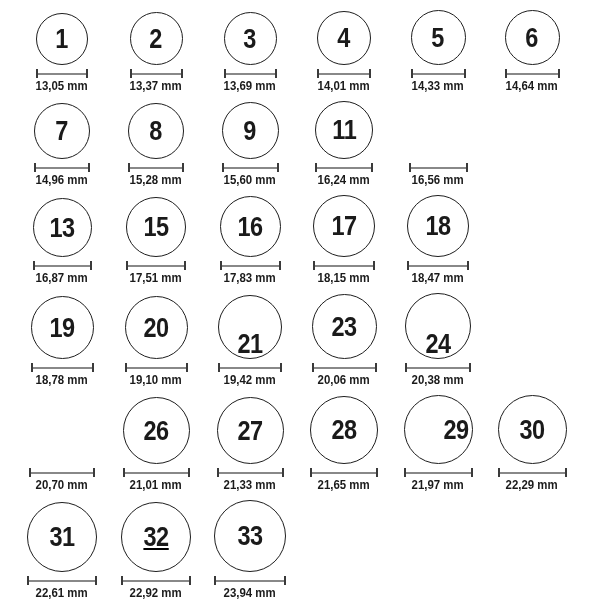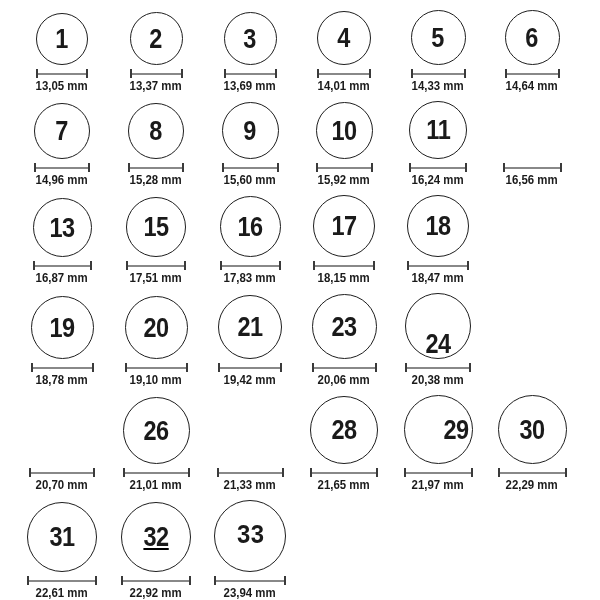--- a/index.html
+++ b/index.html
@@ -145,27 +145,20 @@
   </div>
 
   <div class="cell">
     <div class="circle" style="width: 57px; height: 57px;">
       <span class="num">9</span>
     </div>
     <div class="measure" style="width: 57px;"></div>
     <div class="label">15,60 mm</div>
   </div>
 
-  <div class="cell">
-    <div class="circle" style="width: 57px; height: 57px;">
-      <span class="num">10</span>
-    </div>
-    <div class="measure" style="width: 57px;"></div>
-    <div class="label">15,92 mm</div>
-  </div>
 
   <div class="cell">
     <div class="circle" style="width: 58px; height: 58px;">
       <span class="num">11</span>
     </div>
     <div class="measure" style="width: 58px;"></div>
     <div class="label">16,24 mm</div>
   </div>
 
   <div class="cell">
@@ -226,21 +219,21 @@
 
   <div class="cell">
     <div class="circle" style="width: 63px; height: 63px;">
       <span class="num">20</span>
     </div>
     <div class="measure" style="width: 63px;"></div>
     <div class="label">19,10 mm</div>
   </div>
 
   <div class="cell">
-    <div class="circle" style="width: 64px; height: 64px;">
+    <div class="circle" style="width: 64px; height: 64px; align-items: flex-end;">
       <span class="num">21</span>
     </div>
     <div class="measure" style="width: 64px;"></div>
     <div class="label">19,42 mm</div>
   </div>
 
 
   <div class="cell">
     <div class="circle" style="width: 65px; height: 65px;">
       <span class="num">23</span>
@@ -265,20 +258,23 @@
 
   <div class="cell">
     <div class="circle" style="width: 67px; height: 67px;">
       <span class="num">26</span>
     </div>
     <div class="measure" style="width: 67px;"></div>
     <div class="label">21,01 mm</div>
   </div>
 
   <div class="cell">
+    <div class="circle" style="width: 67px; height: 67px;">
+      <span class="num">27</span>
+    </div>
     <div class="measure" style="width: 67px;"></div>
     <div class="label">21,33 mm</div>
   </div>
 
   <div class="cell">
     <div class="circle" style="width: 68px; height: 68px;">
       <span class="num">28</span>
     </div>
     <div class="measure" style="width: 68px;"></div>
     <div class="label">21,65 mm</div>
@@ -311,20 +307,20 @@
 
   <div class="cell">
     <div class="circle" style="width: 70px; height: 70px; text-decoration: underline;">
       <span class="num">32</span>
     </div>
     <div class="measure" style="width: 70px;"></div>
     <div class="label">22,92 mm</div>
   </div>
 
   <div class="cell">
-    <div class="circle" style="width: 72px; height: 72px; font-family: Liberation Mono, monospace;">
+    <div class="circle" style="width: 72px; height: 72px;">
       <span class="num">33</span>
     </div>
     <div class="measure" style="width: 72px;"></div>
     <div class="label">23,94 mm</div>
   </div>
 </div>
   </div>
 
 </body></html>

